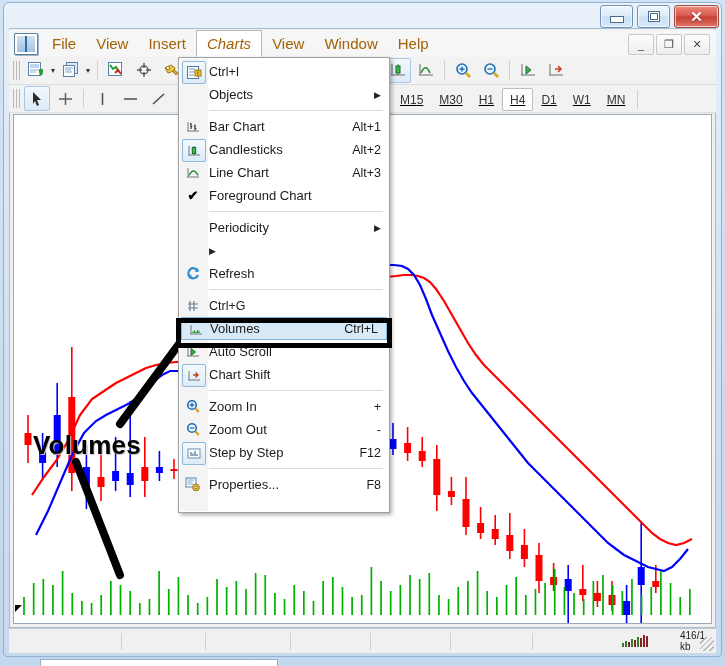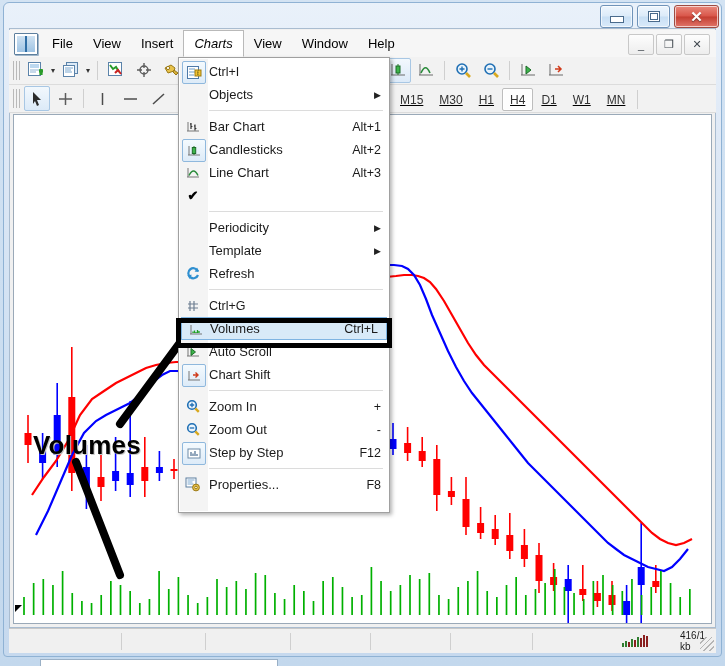--- a/index.html
+++ b/index.html
@@ -58,21 +58,21 @@
     border:1px solid #5d7f9e;background:#fff;position:relative;border-radius:1px;
     box-shadow:1px 1px 0 #9fb6ca;
   }
   .applogo::before{
     content:"";position:absolute;left:2px;top:2px;right:2px;bottom:2px;
     background:
       linear-gradient(to right,transparent 45%,#2f6ea5 45%,#2f6ea5 55%,transparent 55%),
       linear-gradient(to bottom,#cfe2f2,#9fc4e4);
   }
   .mitem{
-    padding:4px 10px 5px;font-size:13px;color:#000000;height:100%;
+    padding:4px 10px 5px;font-size:15px;color:#a16207;height:100%;
     display:flex;align-items:center;box-sizing:border-box;
   }
   .mitem.open{
     background:#ffffff;border:1px solid #b9b9b9;border-bottom:1px solid #ffffff;
     position:relative;z-index:30;font-style:italic;
   }
   .mdibtns{position:absolute;right:6px;top:4px;display:flex;gap:2px;}
   .mdibtn{
     width:24px;height:19px;border:1px solid #c8c8c8;border-radius:2px;
     background:linear-gradient(to bottom,#fdfdfd,#ededed);
@@ -616,32 +616,32 @@
         </svg>
       </span>
       <span class="dd-label">Line Chart</span>
       <span class="dd-accel">Alt+3</span>
     </div>
 
     <div class="dd-item">
       <span class="dd-ico">
           <span class="check">✔</span>
         </span>
+      <span class="dd-label">Foreground Chart</span>
       <span class="dd-accel"></span>
     </div>
 
     <div class="dd-sep"></div>
 
     <div class="dd-item">
       <span class="dd-label">Periodicity</span>
       <span class="dd-arrow">▶</span>
     </div>
 
     <div class="dd-item">
-      <span class="dd-label">Template</span>
       <span class="dd-arrow">▶</span>
     </div>
 
     <div class="dd-item">
       <span class="dd-ico">
         <svg width="17" height="15" viewBox="0 0 17 15">
           <path d="M13 5.5A5 5 0 1 0 13 9" fill="none" stroke="#2f8fd0" stroke-width="2.2"></path>
           <path d="M12 1.5l2 4-4.3 .3z" fill="#2f8fd0"></path>
           <path d="M4.5 13l-2-4 4.3-.3z" fill="#2f8fd0"></path>
         </svg>

